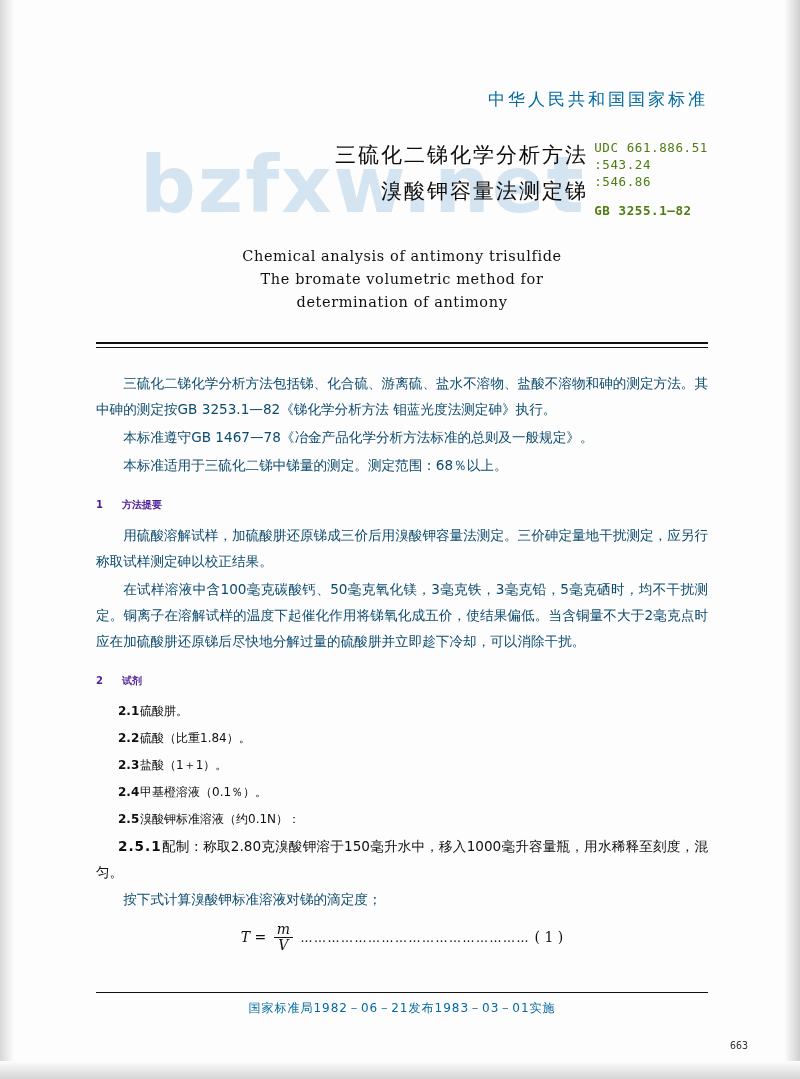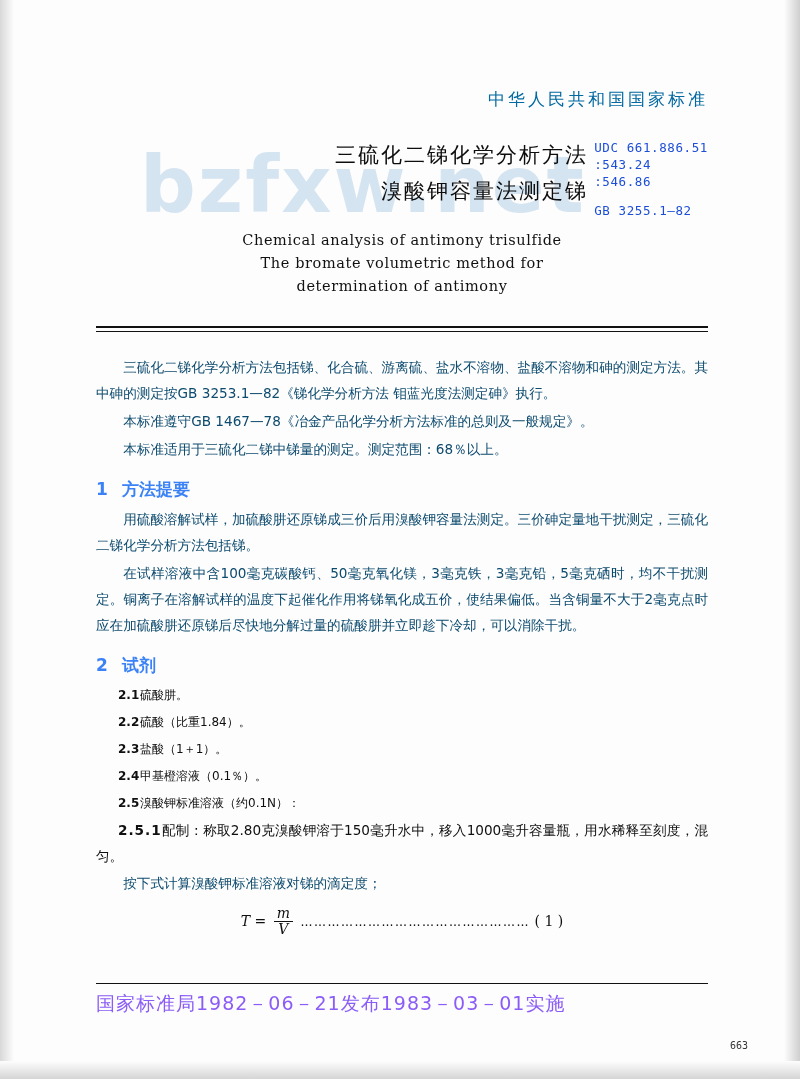--- a/index.html
+++ b/index.html
@@ -88,34 +88,35 @@
     font-weight: normal;
   }
   .udc {
     position: absolute;
     right: 0;
     top: 2px;
     text-align: left;
     font-family: "DejaVu Sans Mono", monospace;
     font-size: 12.5px;
     line-height: 17px;
-    color: #1d4ed8;
+    color: #4d7c0f;
     letter-spacing: 0.6px;
     margin-left: 48px;
   }
   .udc .line2, .udc .line3 { text-align: left; }
-  .udc .gb { margin-top: 12px; }
+  .udc .gb { margin-top: 12px; font-weight: bold; }
 
   .title-en {
     text-align: center;
     font-family: "DejaVu Serif", serif;
     font-size: 14.5px;
     line-height: 23px;
     color: #111;
     letter-spacing: 0.6px;
+    margin-top: 16px;
   }
 
   .rule-top {
     border-top: 2.5px solid #111;
     margin-top: 28px;
     margin-bottom: 0;
   }
   .rule-top2 {
     border-top: 1px solid #111;
     margin-top: 3px;
@@ -125,24 +126,24 @@
   p {
     margin: 0 0 2px 0;
     font-size: 13.6px;
     line-height: 26px;
     color: #0c4a6e;
     text-align: justify;
   }
   .indent { text-indent: 2em; }
   .sec-head {
     margin: 14px 0 4px 0;
-    font-size: 17px;
+    font-size: 10px;
     line-height: 26px;
     font-weight: bold;
-    color: #3b82f6;
+    color: #4c1d95;
   }
   .sec-head .num { display: inline-block; width: 26px; }
   .item {
     margin: 0 0 1px 0;
     font-size: 12px;
     line-height: 26px;
     color: #0f0f0f;
   }
   .item .lbl {
     display: inline-block;
@@ -189,24 +190,24 @@
     left: 96px;
     bottom: 62px;
     width: 612px;
   }
   .footer .rule {
     border-top: 1.6px solid #111;
     margin-bottom: 7px;
   }
   .footer .rowf {
     display: flex;
-    justify-content: flex-start;
-    font-size: 19px;
+    justify-content: center;
+    font-size: 12px;
     letter-spacing: 1px;
-    color: #8b5cf6;
+    color: #0369a1;
   }
   .footer .right { font-family: "DejaVu Sans", sans-serif; }
   .pageno {
     position: absolute;
     right: 52px;
     bottom: 28px;
     font-size: 10px;
     color: #333;
     font-family: "DejaVu Sans Mono", monospace;
   }
@@ -248,21 +249,21 @@
       <div class="rule-top"></div>
       <div class="rule-top2"></div>
 
       <p class="indent">三硫化二锑化学分析方法包括锑、化合硫、游离硫、盐水不溶物、盐酸不溶物和砷的测定方法。其中砷的测定按GB 3253.1—82《锑化学分析方法   钼蓝光度法测定砷》执行。</p>
       <p class="indent">本标准遵守GB 1467—78《冶金产品化学分析方法标准的总则及一般规定》。</p>
       <p class="indent">本标准适用于三硫化二锑中锑量的测定。测定范围：68％以上。</p>
 
       <div class="sec-head">
         <span class="num">1</span><span>方法提要</span>
       </div>
-      <p class="indent">用硫酸溶解试样，加硫酸肼还原锑成三价后用溴酸钾容量法测定。三价砷定量地干扰测定，三硫化二锑化学分析方法包括锑。</p>
+      <p class="indent">用硫酸溶解试样，加硫酸肼还原锑成三价后用溴酸钾容量法测定。三价砷定量地干扰测定，应另行称取试样测定砷以校正结果。</p>
       <p class="indent">在试样溶液中含100毫克碳酸钙、50毫克氧化镁，3毫克铁，3毫克铅，5毫克硒时，均不干扰测定。铜离子在溶解试样的温度下起催化作用将锑氧化成五价，使结果偏低。当含铜量不大于2毫克点时应在加硫酸肼还原锑后尽快地分解过量的硫酸肼并立即趁下冷却，可以消除干扰。</p>
 
       <div class="sec-head">
         <span class="num">2</span><span>试剂</span>
       </div>
 
       <div class="item">
         <span class="lbl">2.1</span><span>硫酸肼。</span>
       </div>
       <div class="item">

